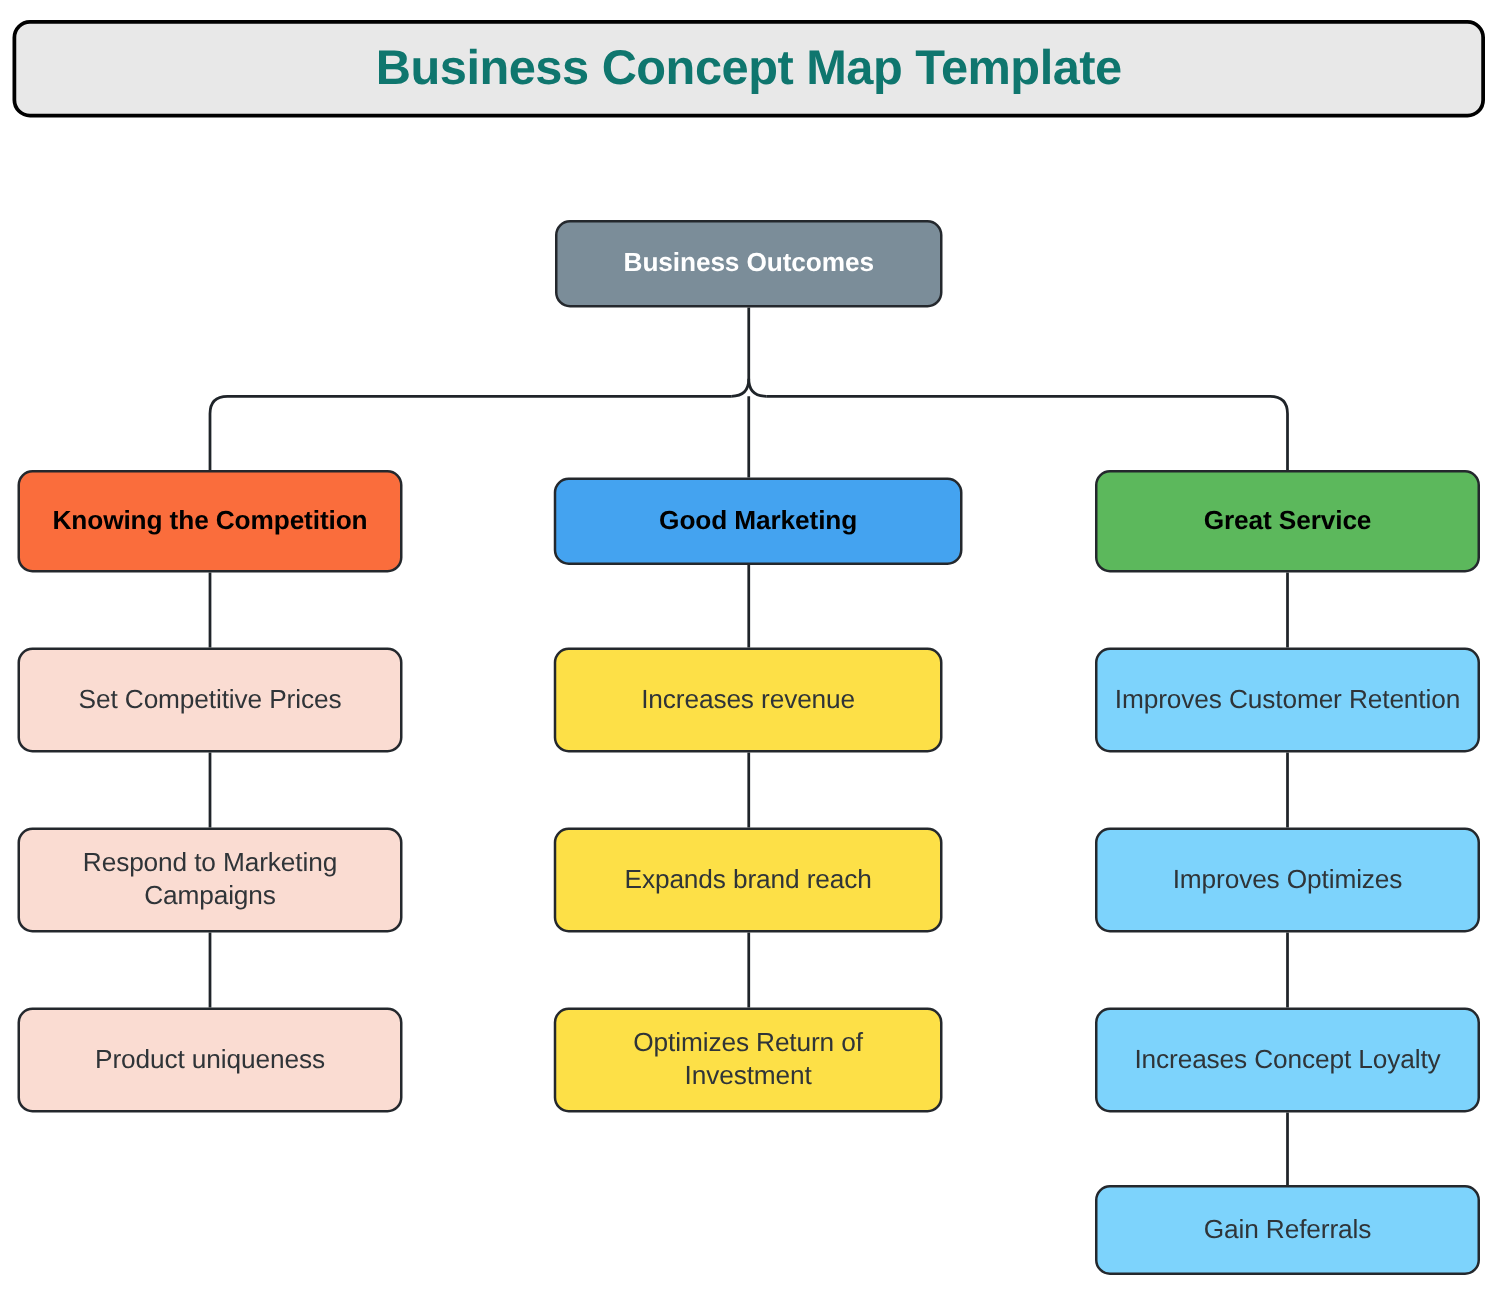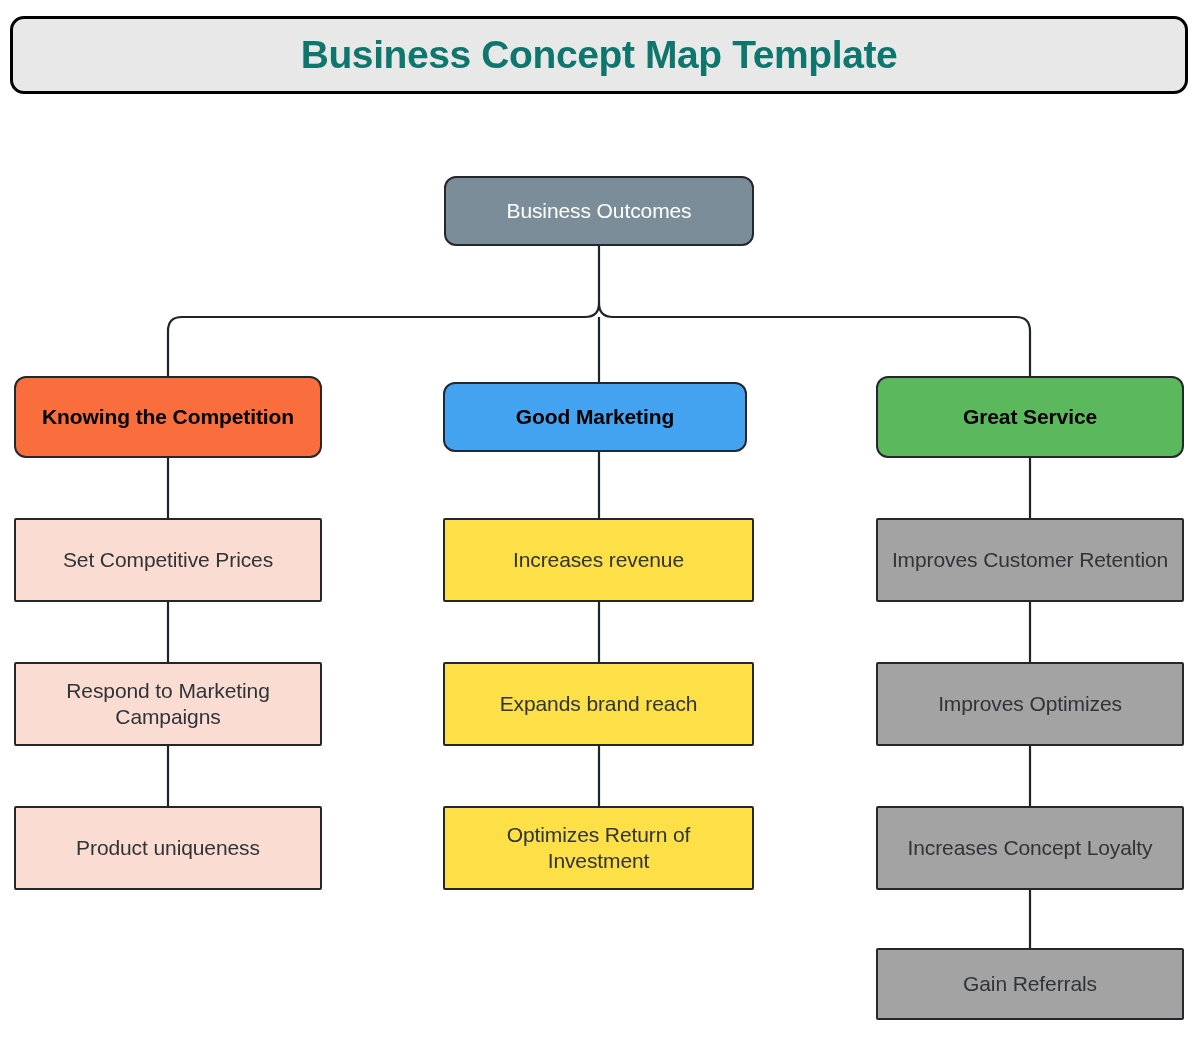--- a/index.html
+++ b/index.html
@@ -42,21 +42,21 @@
   
   .node {
     position: absolute;
     z-index: 2;
     box-sizing: border-box;
     display: flex;
     align-items: center;
     justify-content: center;
     text-align: center;
     border: 2.4px solid #24282d;
-    border-radius: 2px;
+    border-radius: 12px;
     padding: 4px 10px;
     line-height: 1.26;
     color: #2f3438;
     font-size: 21px;
     font-weight: 400;
     letter-spacing: -0.1px;
   }
 
   
   .title-banner {
@@ -75,57 +75,57 @@
 
   
   .node-root {
     left: 444px;
     top: 176px;
     width: 310px;
     height: 70px;
     background: #7b8d99;
     color: #ffffff;
     font-size: 21px;
-    font-weight: 400;
+    font-weight: 700;
     border-radius: 12px;
   }
 
   
   .node-cat {
     color: #000000;
     font-weight: 700;
     font-size: 21px;
     border-radius: 12px;
   }
   .cat-competition {
     left: 14px;
     top: 376px;
     width: 308px;
     height: 82px;
     background: #fa6d3c;
   }
   .cat-marketing {
     left: 443px;
     top: 382px;
-    width: 304px;
+    width: 327px;
     height: 70px;
     background: #44a3f0;
   }
   .cat-service {
     left: 876px;
     top: 376px;
     width: 308px;
     height: 82px;
     background: #5cb85c;
   }
 
   
   .leaf-pink  { background: #fadcd2; }
   .leaf-blue  { background: #fde047; }
-  .leaf-green { background: #a3a3a3; }
+  .leaf-green { background: #7dd3fc; }
 
   .col1 { left: 14px;  width: 308px; }
   .col2 { left: 443px; width: 311px; }
   .col3 { left: 876px; width: 308px; }
 
   .row-a { top: 518px; height: 84px; }
   .row-b { top: 662px; height: 84px; }
   .row-c { top: 806px; height: 84px; }
   .row-d { top: 948px; height: 72px; }
 </style>

